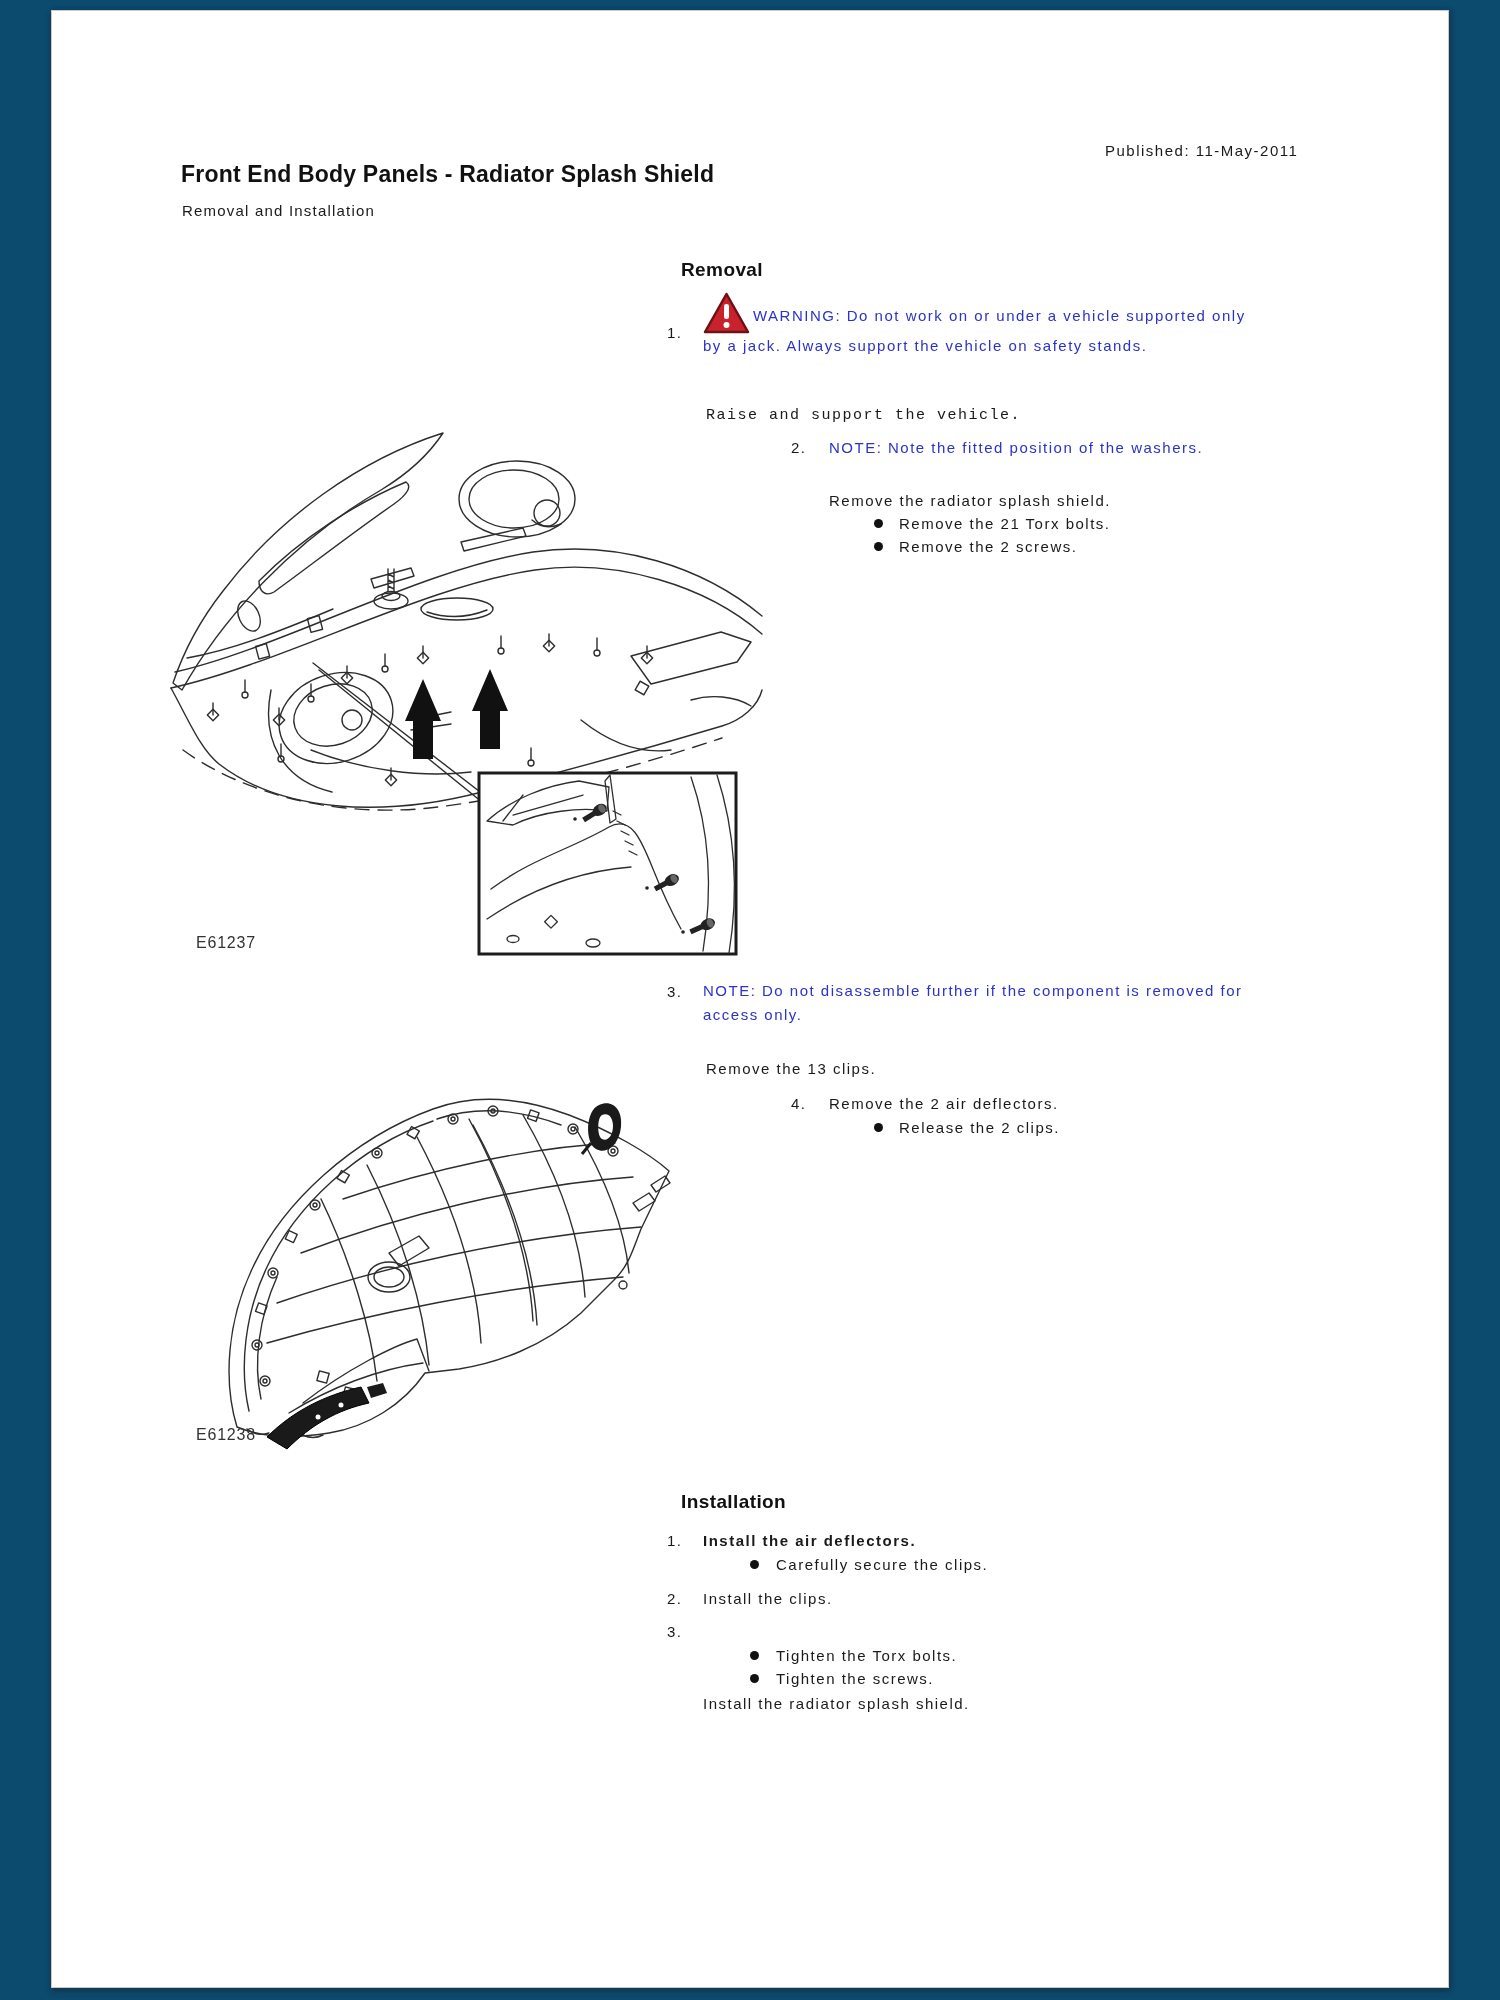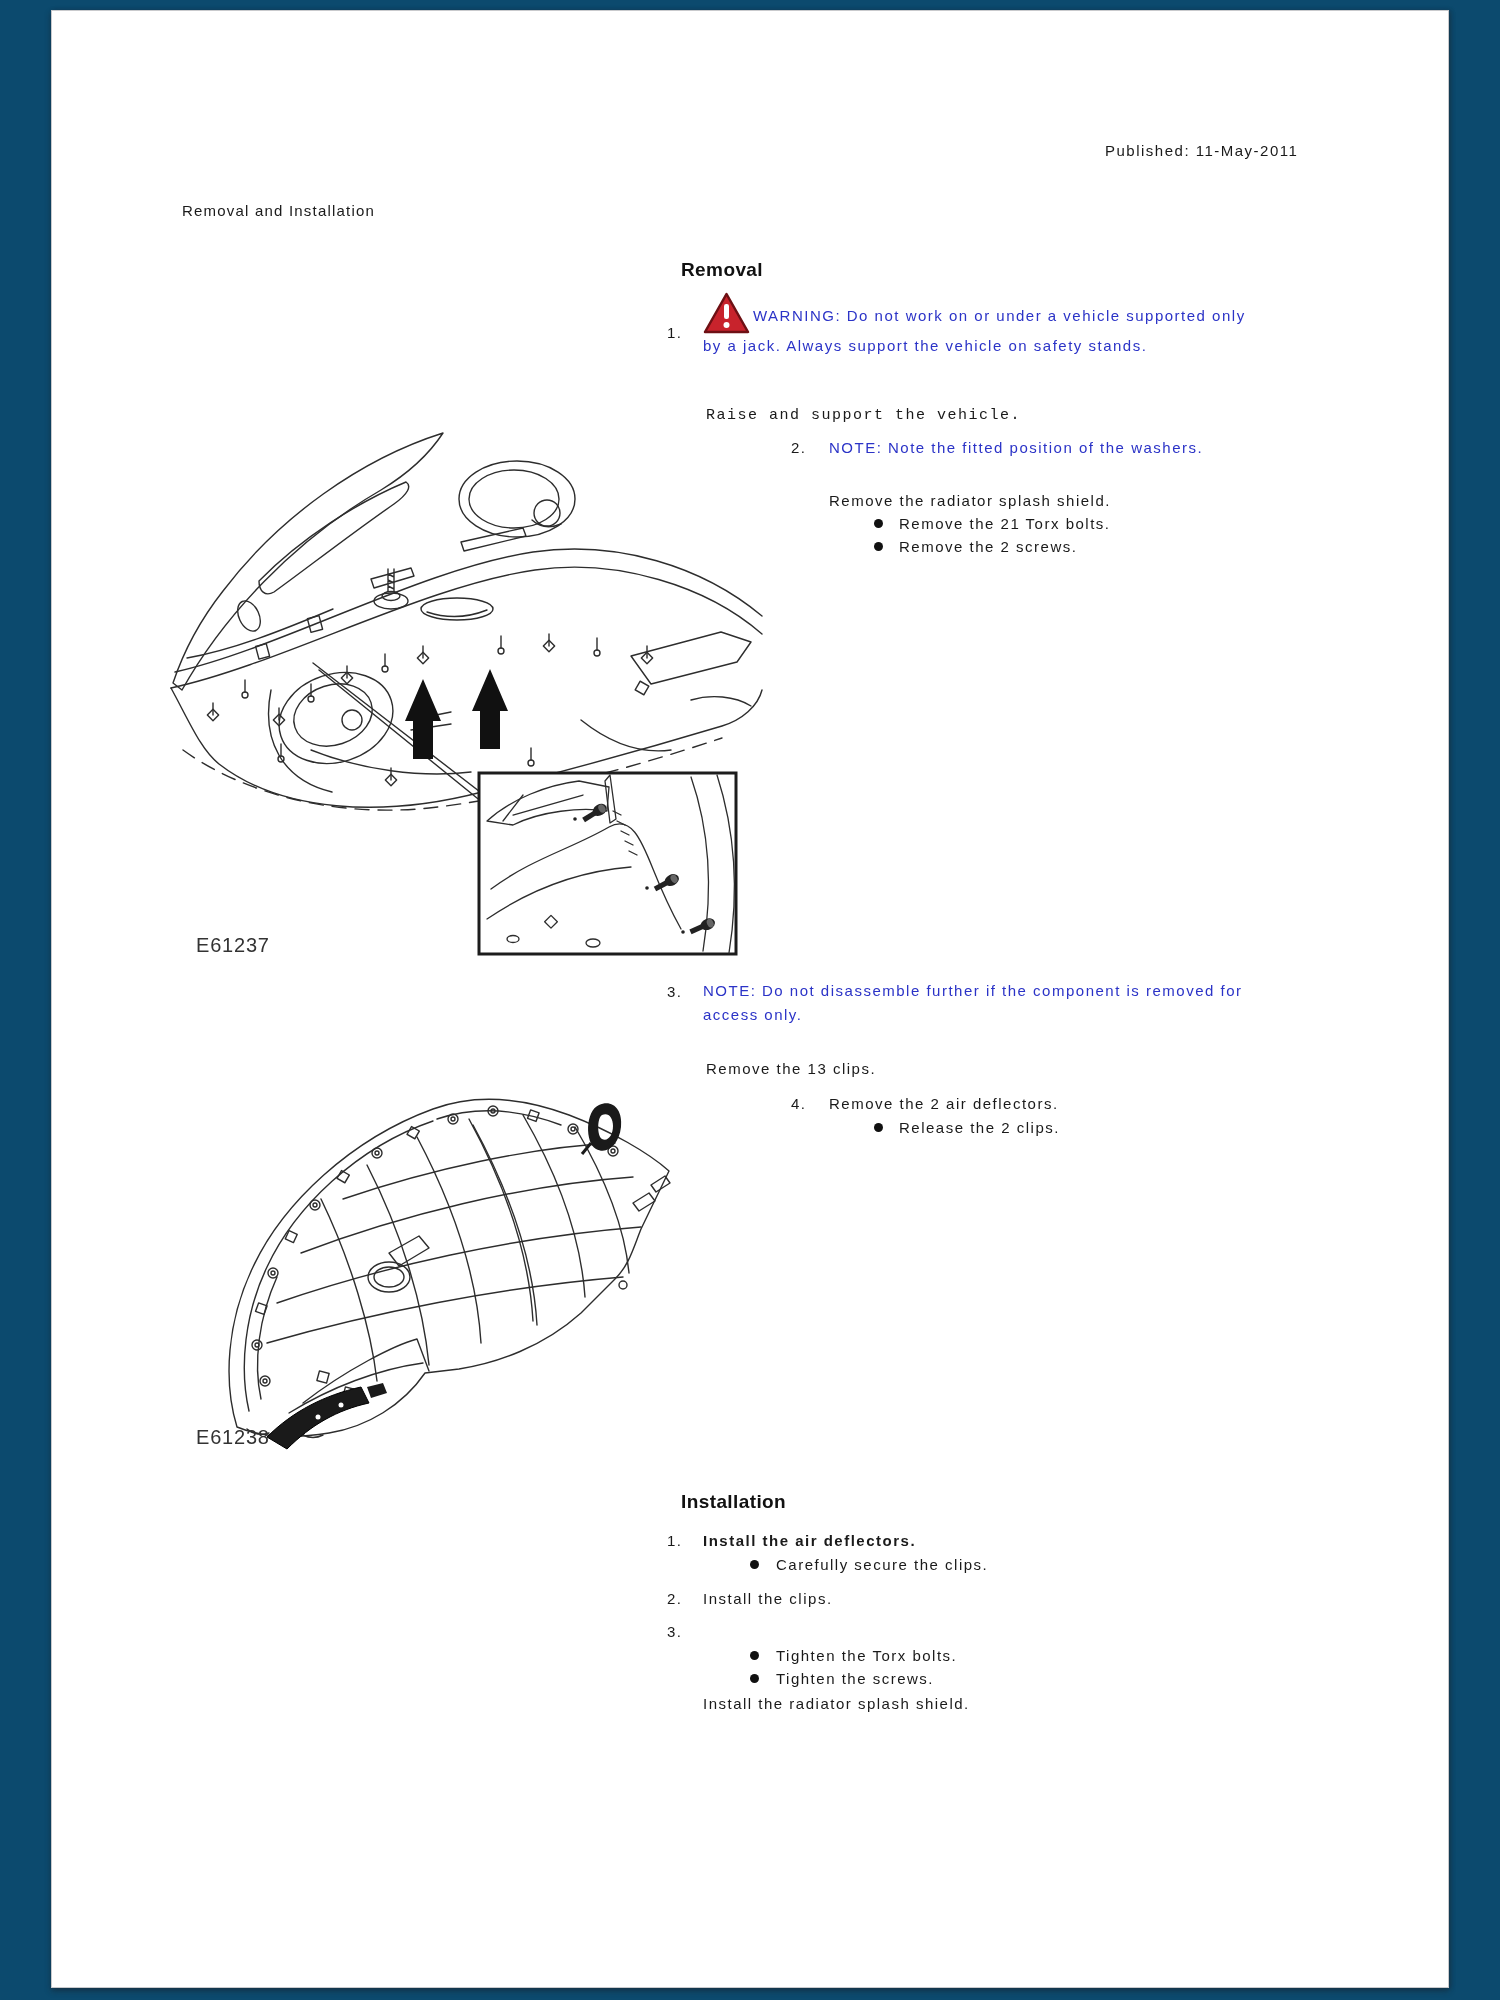--- a/index.html
+++ b/index.html
@@ -6,33 +6,34 @@
   .viewport{position:relative;width:1500px;height:2000px;background:#0c4a6e;overflow:hidden;
             font-family:"Liberation Sans",sans-serif;}
   .page{position:absolute;left:51px;top:10px;width:1398px;height:1978px;background:#ffffff;
         border:1px solid #c9cacd;box-sizing:border-box;
         box-shadow:0 3px 6px rgba(30,30,35,.45), 2px 0 4px rgba(30,30,35,.25);}
   .t{position:absolute;white-space:nowrap;font-size:15px;letter-spacing:1.5px;color:#1a1a1a;line-height:20px;}
   .wrap{white-space:normal;line-height:23.5px;}
   .blue{color:#2b33c7;}
   .title{position:absolute;font-size:23px;font-weight:bold;letter-spacing:0.2px;color:#111;white-space:nowrap;}
   .h2{position:absolute;font-size:19px;font-weight:bold;letter-spacing:0.4px;color:#111;white-space:nowrap;}
-  .figlabel{position:absolute;font-size:20px;letter-spacing:0.8px;color:#333;white-space:nowrap;}
+  .figlabel{position:absolute;font-size:16px;letter-spacing:0.8px;color:#333;white-space:nowrap;}
   .dot{position:absolute;width:9px;height:9px;border-radius:50%;background:#111;}
   .warn-icon{display:inline-block;width:47px;height:42px;vertical-align:-13px;margin-right:3px;}
   svg.fig{position:absolute;}
   .fig path,.fig ellipse,.fig circle,.fig rect,.fig line{vector-effect:none;}
 </style>
 </head>
 <body>
 
 <div class="viewport">
   <div class="page">
 
     <div class="t" style="left:1053px;top:130px;">Published: 11-May-2011</div>
+    <div class="title" style="left:129px;top:150px;">Front End Body Panels - Radiator Splash Shield</div>
     <div class="t" style="left:130px;top:190px;letter-spacing:1.2px;">Removal and Installation</div>
 
     <div class="h2" style="left:629px;top:248px;">Removal</div>
 
     <div class="t" style="left:615px;top:312px;">1.</div>
     <div class="t wrap" style="left:651px;top:281px;width:556px;">
       <span class="warn-icon"><svg width="47" height="42" viewBox="0 0 47 42">
         <polygon points="23.5,2 45,40 2,40" fill="#c8232c" stroke="#6e1014" stroke-width="2.5" stroke-linejoin="round"></polygon>
         <rect x="21" y="12" width="5" height="15" rx="2.2" fill="#ffffff"></rect>
         <circle cx="23.5" cy="33" r="3" fill="#ffffff"></circle>

